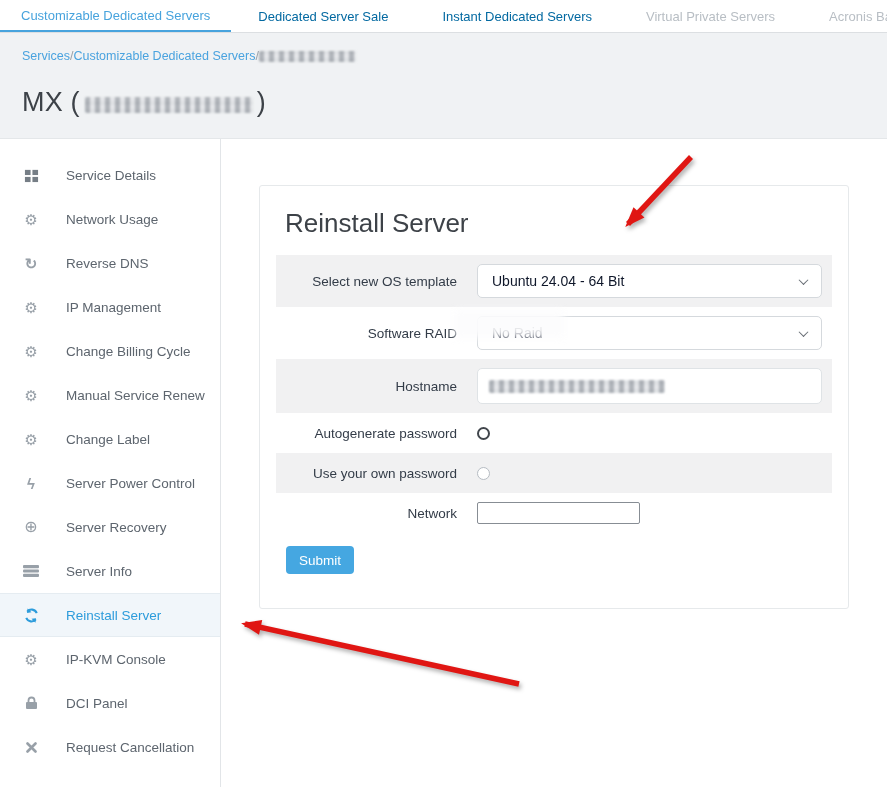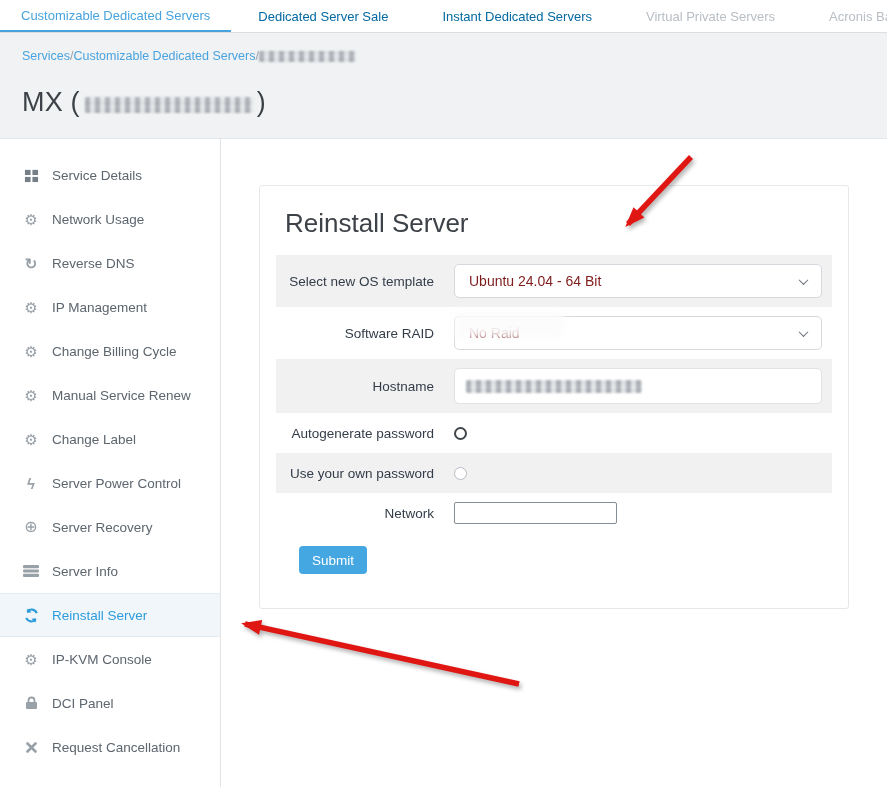--- a/index.html
+++ b/index.html
@@ -31,52 +31,52 @@
     filter: blur(1.3px);
   }
   .censor.bc { width:97px; height:11px; margin-top:1px; }
   .censor.ttl { width:168px; height:16px; margin:4px 4px 0 5px; }
   .censor.host { width:176px; height:13px; }
 
   
   .content { display:flex; min-height:648px; }
 
   .sidebar { width:221px; flex:none; border-right:1px solid #e2e5e8; padding-top:14px; }
-  .side-item { height:44px; display:flex; align-items:center; padding-left:22px; font-size:13.5px; color:#5d656e; cursor:pointer; }
+  .side-item { height:44px; display:flex; align-items:center; padding-left:22px; font-size:13.5px; color:#5d656e; cursor:pointer;gap:14px; }
   .side-item .ic { width:18px; margin-right:12px; display:flex; justify-content:center; align-items:center;
                    color:#98a0a8; font-size:15px; line-height:1; flex:none; }
   .side-item .ic.dark { color:#767e86; }
   .side-item.active { background:#f1f6fa; color:#2d9cdb; border-top:1px solid #e5ecf1; border-bottom:1px solid #e5ecf1; }
 
   .main { flex:1; position:relative; }
   .panel { position:relative; margin:46px 0 0 38px; width:590px; background:#fff;
            border:1px solid #e6e9eb; border-radius:3px; padding:14px 16px 34px; }
   .panel-heading { margin:8px 0 16px 9px; font-size:26px; font-weight:400; color:#3d4248; }
 
   .frow { display:flex; align-items:center; padding:9px 10px 9px 0; min-height:48px; }
   .frow.shaded { background:#f1f1f2; }
   .frow.slim { min-height:40px; }
-  .flabel { width:178px; flex:none; text-align:right; padding-right:20px; font-size:13.5px; color:#333c48; }
+  .flabel { width:178px; flex:none; text-align:right; padding-right:20px; font-size:13.5px; color:#333c48;margin-left:23px; }
   .fctrl { flex:1; display:flex; align-items:center; }
 
   .selectbox { width:100%; height:34px; border:1px solid #d5d9dd; border-radius:5px; background:#fff;
                display:flex; align-items:center; justify-content:space-between; padding:0 14px;
-               font-size:14px; color:#7f1d1d; cursor:pointer; }
+               font-size:14px; color:#0f172a; cursor:pointer; }
   .chev { width:7px; height:7px; border-right:1.6px solid #666c73; border-bottom:1.6px solid #666c73;
           transform:rotate(45deg) translate(-1px,-1px); }
 
   .textbox { width:100%; height:36px; border:1px solid #dfe3e6; border-radius:5px; background:#fff;
              display:flex; align-items:center; padding:0 11px; }
 
   .radio { width:13px; height:13px; border-radius:50%; border:1.5px solid #b6bcc3; background:#fff; cursor:pointer; }
   .radio.checked { border:2px solid #41464c; }
 
   .smallinput { width:163px; height:22px; border:1px solid #878d94; border-radius:2px; background:#fff; }
 
-  .submit-btn { margin:13px 0 0 23px; min-width:61px; height:28px; padding:0 13px;
+  .submit-btn { margin:13px 0 0 10px; min-width:61px; height:28px; padding:0 13px;
                 background:#45a7e1; color:#fff; border:none; border-radius:4px;
                 font-size:13.5px; font-family:inherit; cursor:pointer; }
 
   .blur-patch { position:absolute; left:194px; top:124px; width:110px; height:28px;
                 background:rgba(252,252,253,.92); filter:blur(4px); pointer-events:none; }
 
   .arrows { position:absolute; left:0; top:0; z-index:20; pointer-events:none; }
 </style>
 </head>
 <body>

